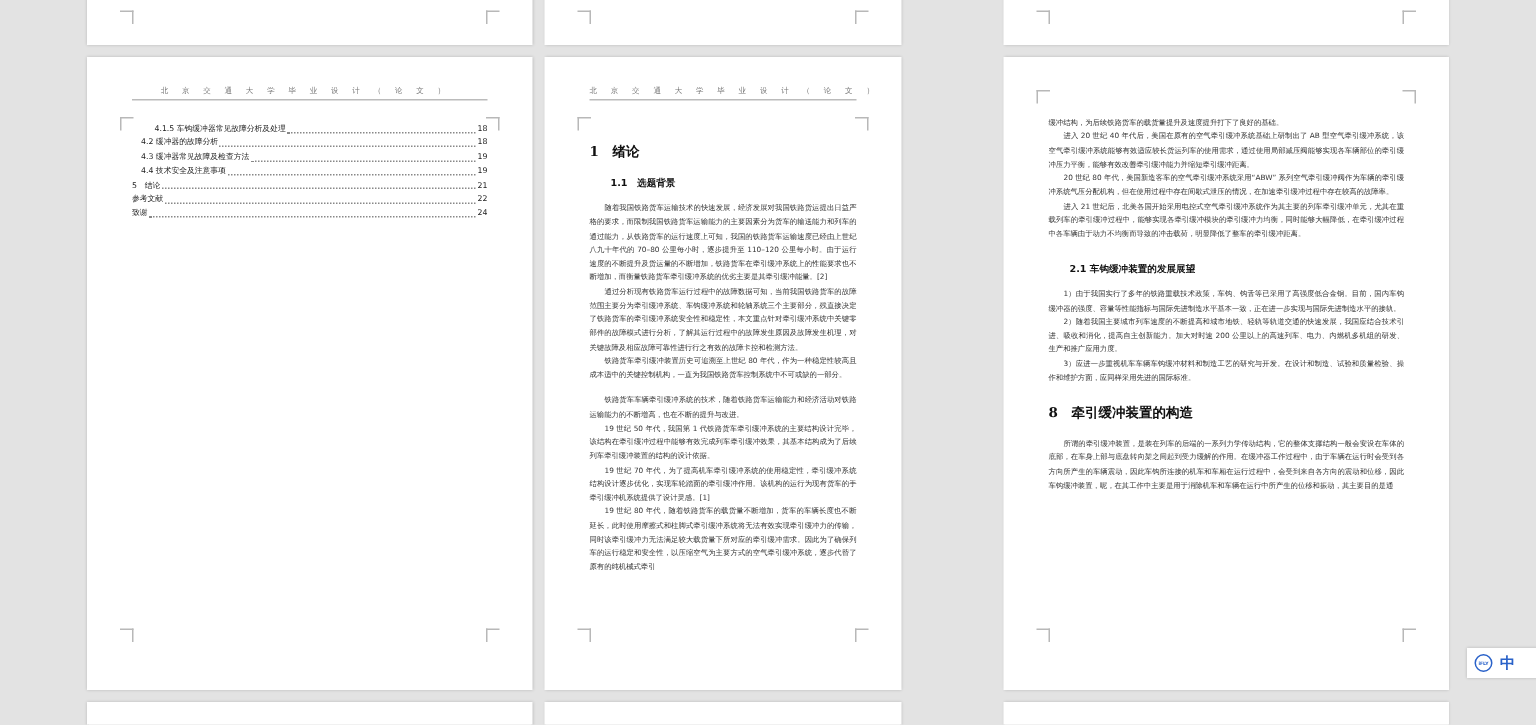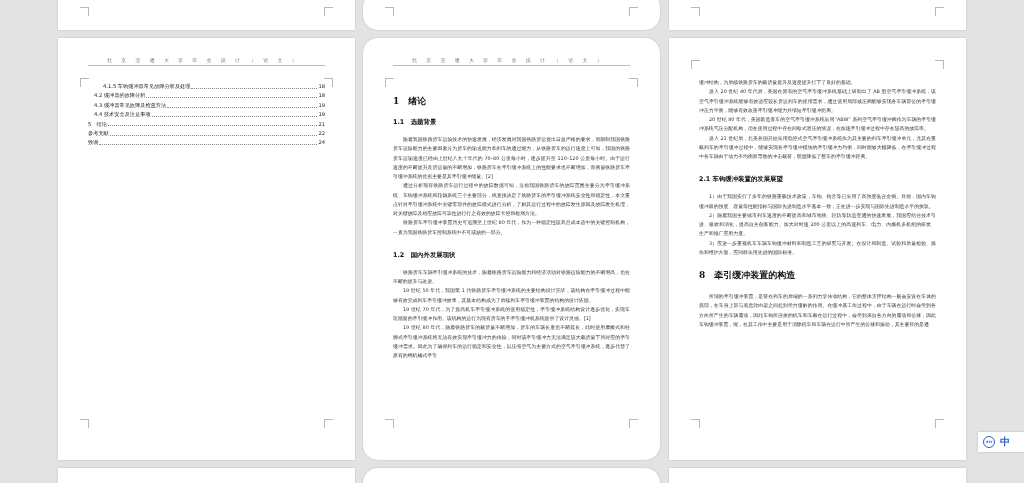--- a/index.html
+++ b/index.html
@@ -9,21 +9,21 @@
     font-family: "DejaVu Sans", sans-serif;
     position: relative;
   }
   .page {
     position: absolute;
     background: #ffffff;
     box-shadow: 0 0 2px rgba(0,0,0,0.18);
     overflow: hidden;
   }
   .col1 { left: 58px; width: 297px; }
-  .col2 { left: 363px; width: 297px; border-radius: 15px; }
+  .col2 { left: 363px; width: 238px; }
   .col3 { left: 669px; width: 297px; }
   .row-top { top: -8px; height: 38px; }
   .row-mid { top: 38px; height: 422px; }
   .row-bot { top: 468px; height: 30px; }
 
   .crop { position: absolute; width: 8px; height: 8px; border-color: #b8b8b8; border-style: solid; border-width: 0; }
   .crop.tl { border-right-width: 1px; border-bottom-width: 1px; }
   .crop.tr { border-left-width: 1px; border-bottom-width: 1px; }
   .crop.bl { border-right-width: 1px; border-top-width: 1px; }
   .crop.br { border-left-width: 1px; border-top-width: 1px; }
@@ -40,21 +40,21 @@
   .toc-row { display: flex; align-items: flex-end; font-size: 5.2px; color: #222; height: 9.4px; line-height: 9.4px; }
   .toc-row .label { white-space: nowrap; }
   .toc-row .dots { flex: 1; border-bottom: 1px dotted #888; margin: 0 1px 2.5px 1px; height: 0; }
   .toc-row .page-num { white-space: nowrap; }
   .lvl1 { padding-left: 0; }
   .lvl2 { padding-left: 6px; }
   .lvl3 { padding-left: 15px; }
 
   
   .h1 { font-family: "DejaVu Serif", serif; font-weight: bold; font-size: 9px; color: #111; margin: 9px 0 10px 0; }
-  .h2 { font-weight: bold; font-size: 6.4px; color: #111; margin: 6px 0 8px 0; }
+  .h2 { font-weight: bold; font-size: 6.4px; color: #111; margin: 6px 0 8px 14px; }
   .p { font-size: 4.9px; line-height: 9.25px; color: #333; text-indent: 10px; text-align: justify; margin: 0; }
   .p.noindent { text-indent: 0; }
   .gap { height: 8px; }
   .col3 .content { top: 42px; }
 
   .ime {
     position: absolute; left: 978px; top: 432px; width: 50px; height: 20px;
     background: #ffffff; box-shadow: 0 0 2px rgba(0,0,0,0.2);
     display: flex; align-items: center; padding-left: 5px; gap: 5px;
   }
@@ -129,21 +129,20 @@
   <div class="header-text">北京交通大学毕业设计（论文）</div>
   <div class="crop tl" style="left:22px; top:40px; transform:rotate(180deg)"></div>
   <div class="crop tr" style="right:22px; top:40px; transform:rotate(180deg)"></div>
   <div class="content" style="top:48px;">
     <div class="h1">1　绪论</div>
     <div class="h2">1.1　选题背景</div>
     <p class="p">随着我国铁路货车运输技术的快速发展，经济发展对我国铁路货运提出日益严格的要求，而限制我国铁路货车运输能力的主要因素分为货车的输送能力和列车的通过能力，从铁路货车的运行速度上可知，我国的铁路货车运输速度已经由上世纪八九十年代的 70–80 公里每小时，逐步提升至 110–120 公里每小时。由于运行速度的不断提升及货运量的不断增加，铁路货车在牵引缓冲系统上的性能要求也不断增加，而衡量铁路货车牵引缓冲系统的优劣主要是其牵引缓冲能量。[2]</p>
     <p class="p">通过分析现有铁路货车运行过程中的故障数据可知，当前我国铁路货车的故障范围主要分为牵引缓冲系统、车钩缓冲系统和轮轴系统三个主要部分，残直接决定了铁路货车的牵引缓冲系统安全性和稳定性，本文重点针对牵引缓冲系统中关键零部件的故障模式进行分析，了解其运行过程中的故障发生原因及故障发生机理，对关键故障及相应故障可靠性进行行之有效的故障卡控和检测方法。</p>
     <p class="p">铁路货车牵引缓冲装置历史可追溯至上世纪 80 年代，作为一种稳定性较高且成本适中的关键控制机构，一直为我国铁路货车控制系统中不可或缺的一部分。</p>
     <div class="gap"></div>
-    <div class="h2">1.2　国内外发展现状</div>
     <p class="p">铁路货车车辆牵引缓冲系统的技术，随着铁路货车运输能力和经济活动对铁路运输能力的不断增高，也在不断的提升与改进。</p>
     <p class="p">19 世纪 50 年代，我国第 1 代铁路货车牵引缓冲系统的主要结构设计完毕，该结构在牵引缓冲过程中能够有效完成列车牵引缓冲效果，其基本结构成为了后续列车牵引缓冲装置的结构的设计依据。</p>
     <p class="p">19 世纪 70 年代，为了提高机车牵引缓冲系统的使用稳定性，牵引缓冲系统结构设计逐步优化，实现车轮踏面的牵引缓冲作用。该机构的运行为现有货车的手牵引缓冲机系统提供了设计灵感。[1]</p>
     <p class="p">19 世纪 80 年代，随着铁路货车的载货量不断增加，货车的车辆长度也不断延长，此时使用摩擦式和柱脚式牵引缓冲系统将无法有效实现牵引缓冲力的传输，同时该牵引缓冲力无法满足较大载货量下所对应的牵引缓冲需求。因此为了确保列车的运行稳定和安全性，以压缩空气为主要方式的空气牵引缓冲系统，逐步代替了原有的纯机械式牵引</p>
   </div>
   <div class="crop bl" style="left:22px; bottom:32px;"></div>
   <div class="crop br" style="right:22px; bottom:32px;"></div>
 </div>
 
 <div class="page col3 row-mid">

